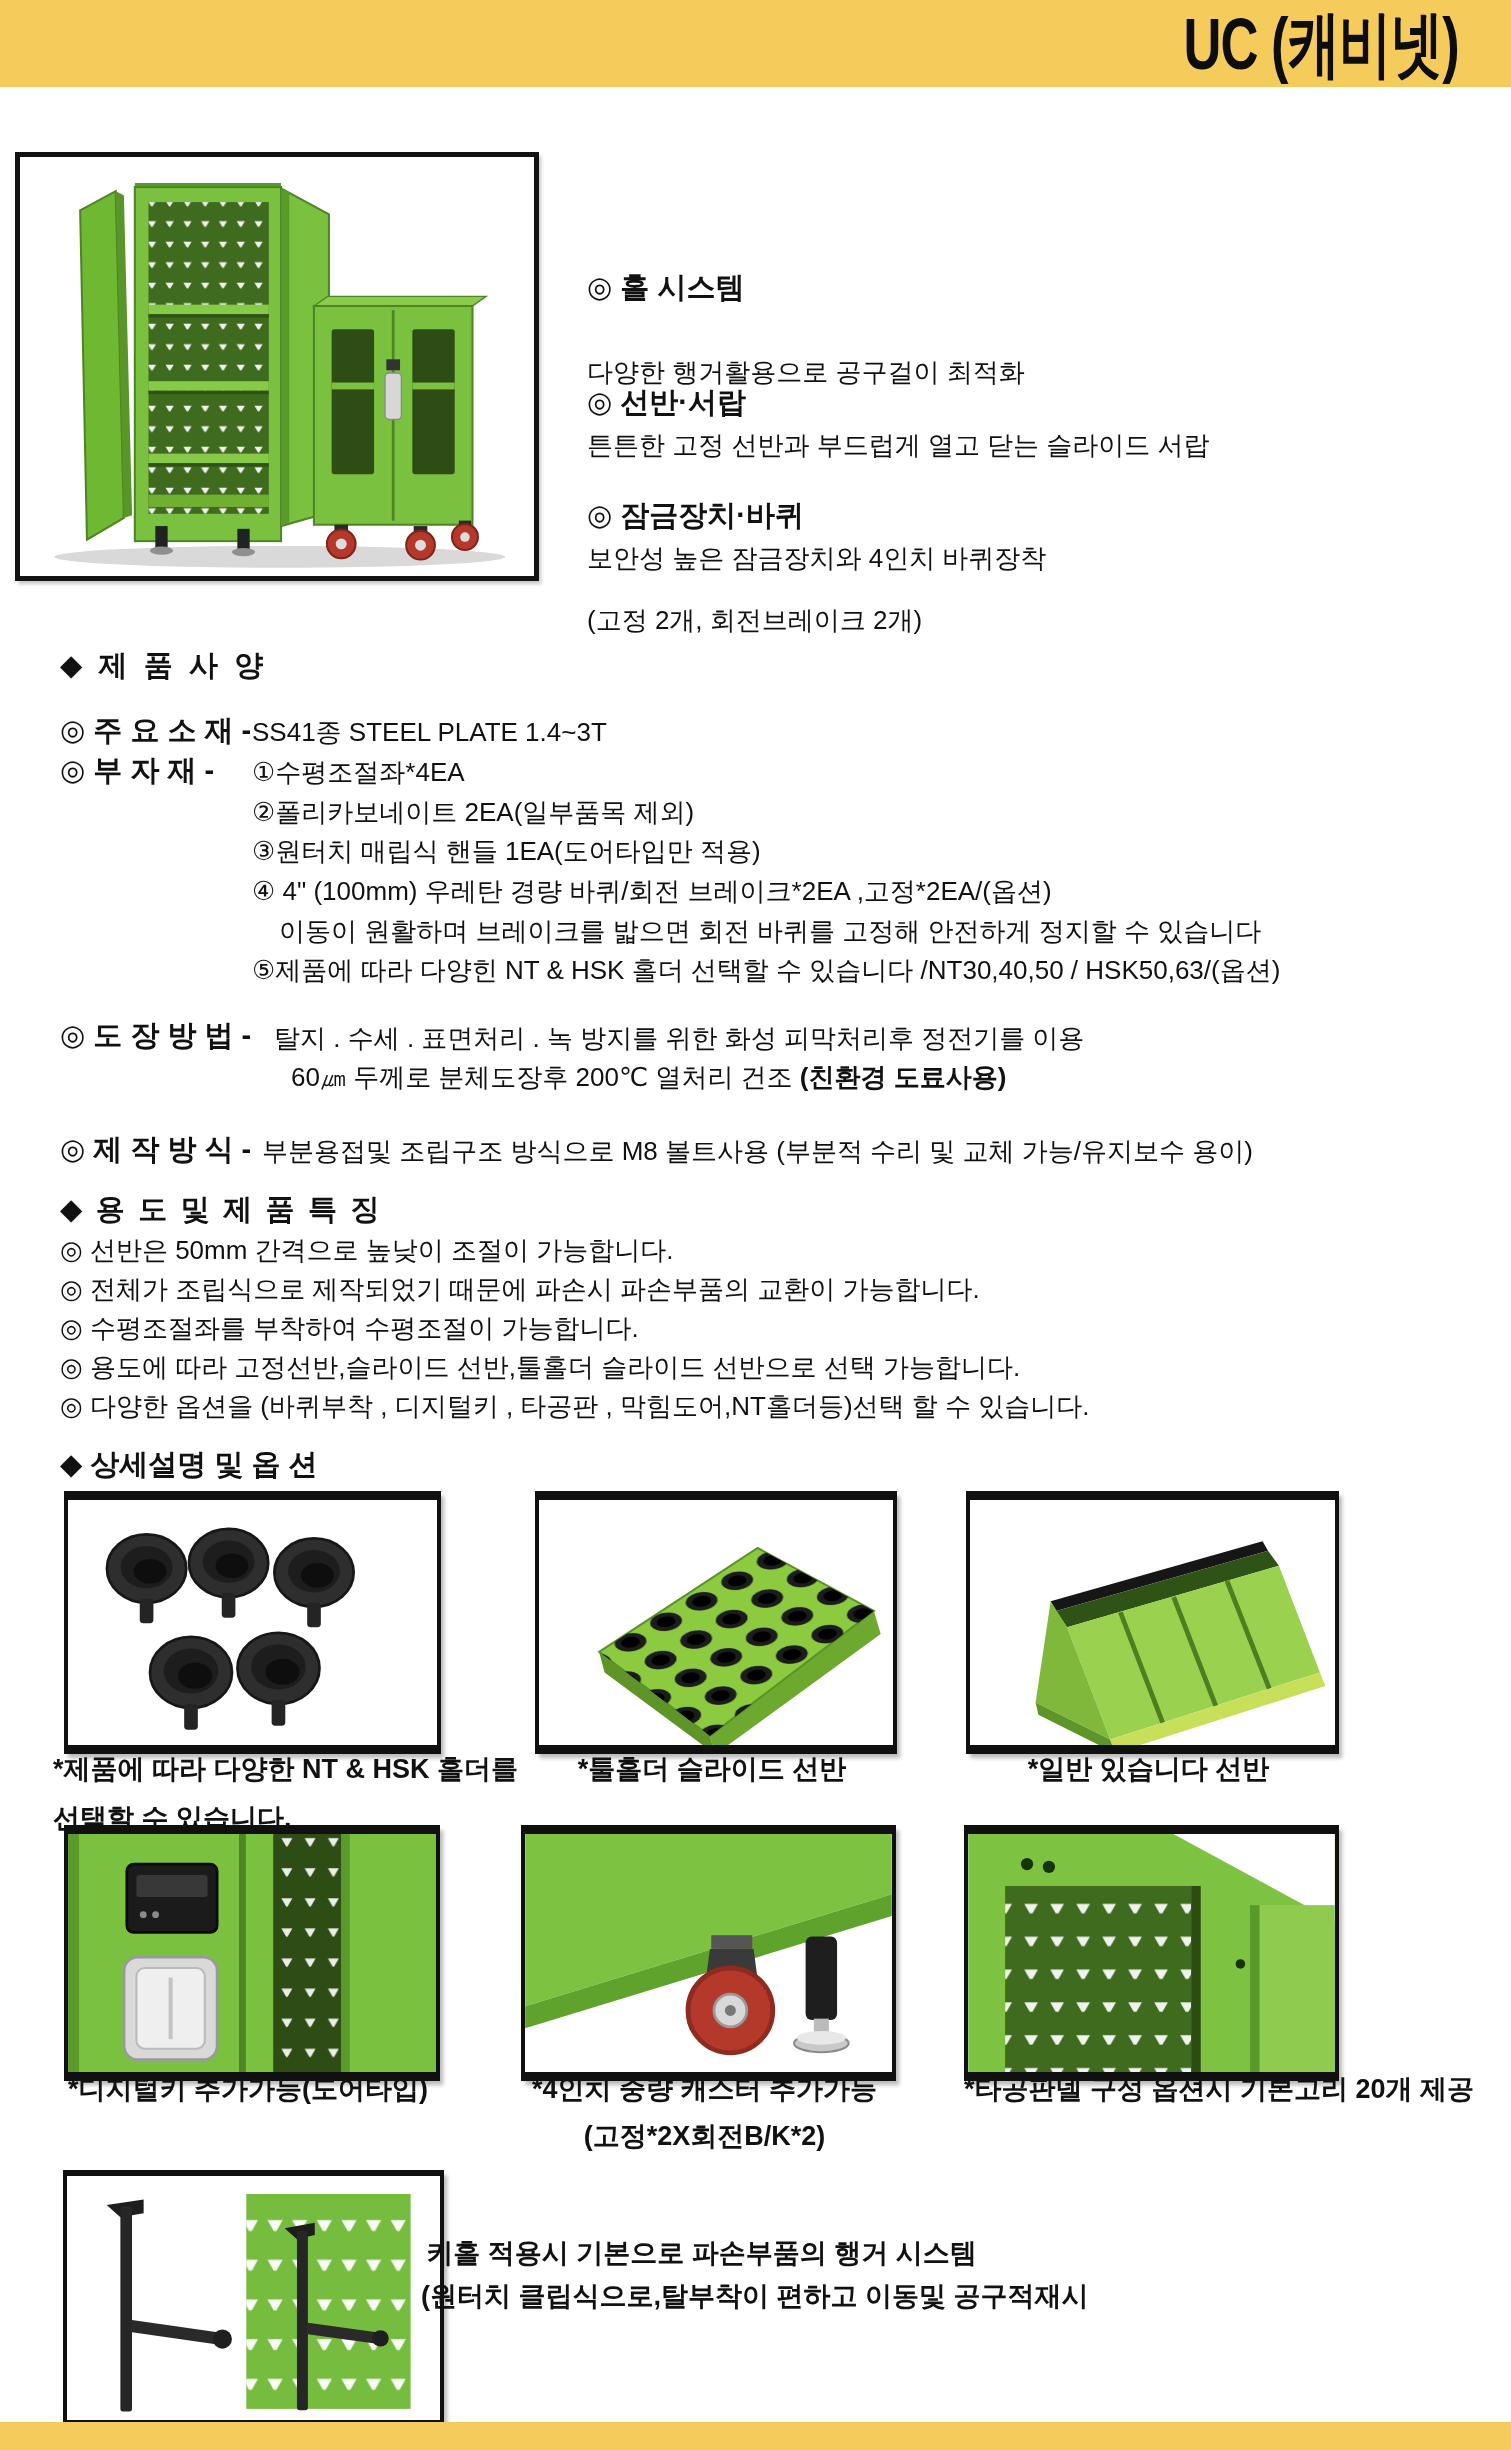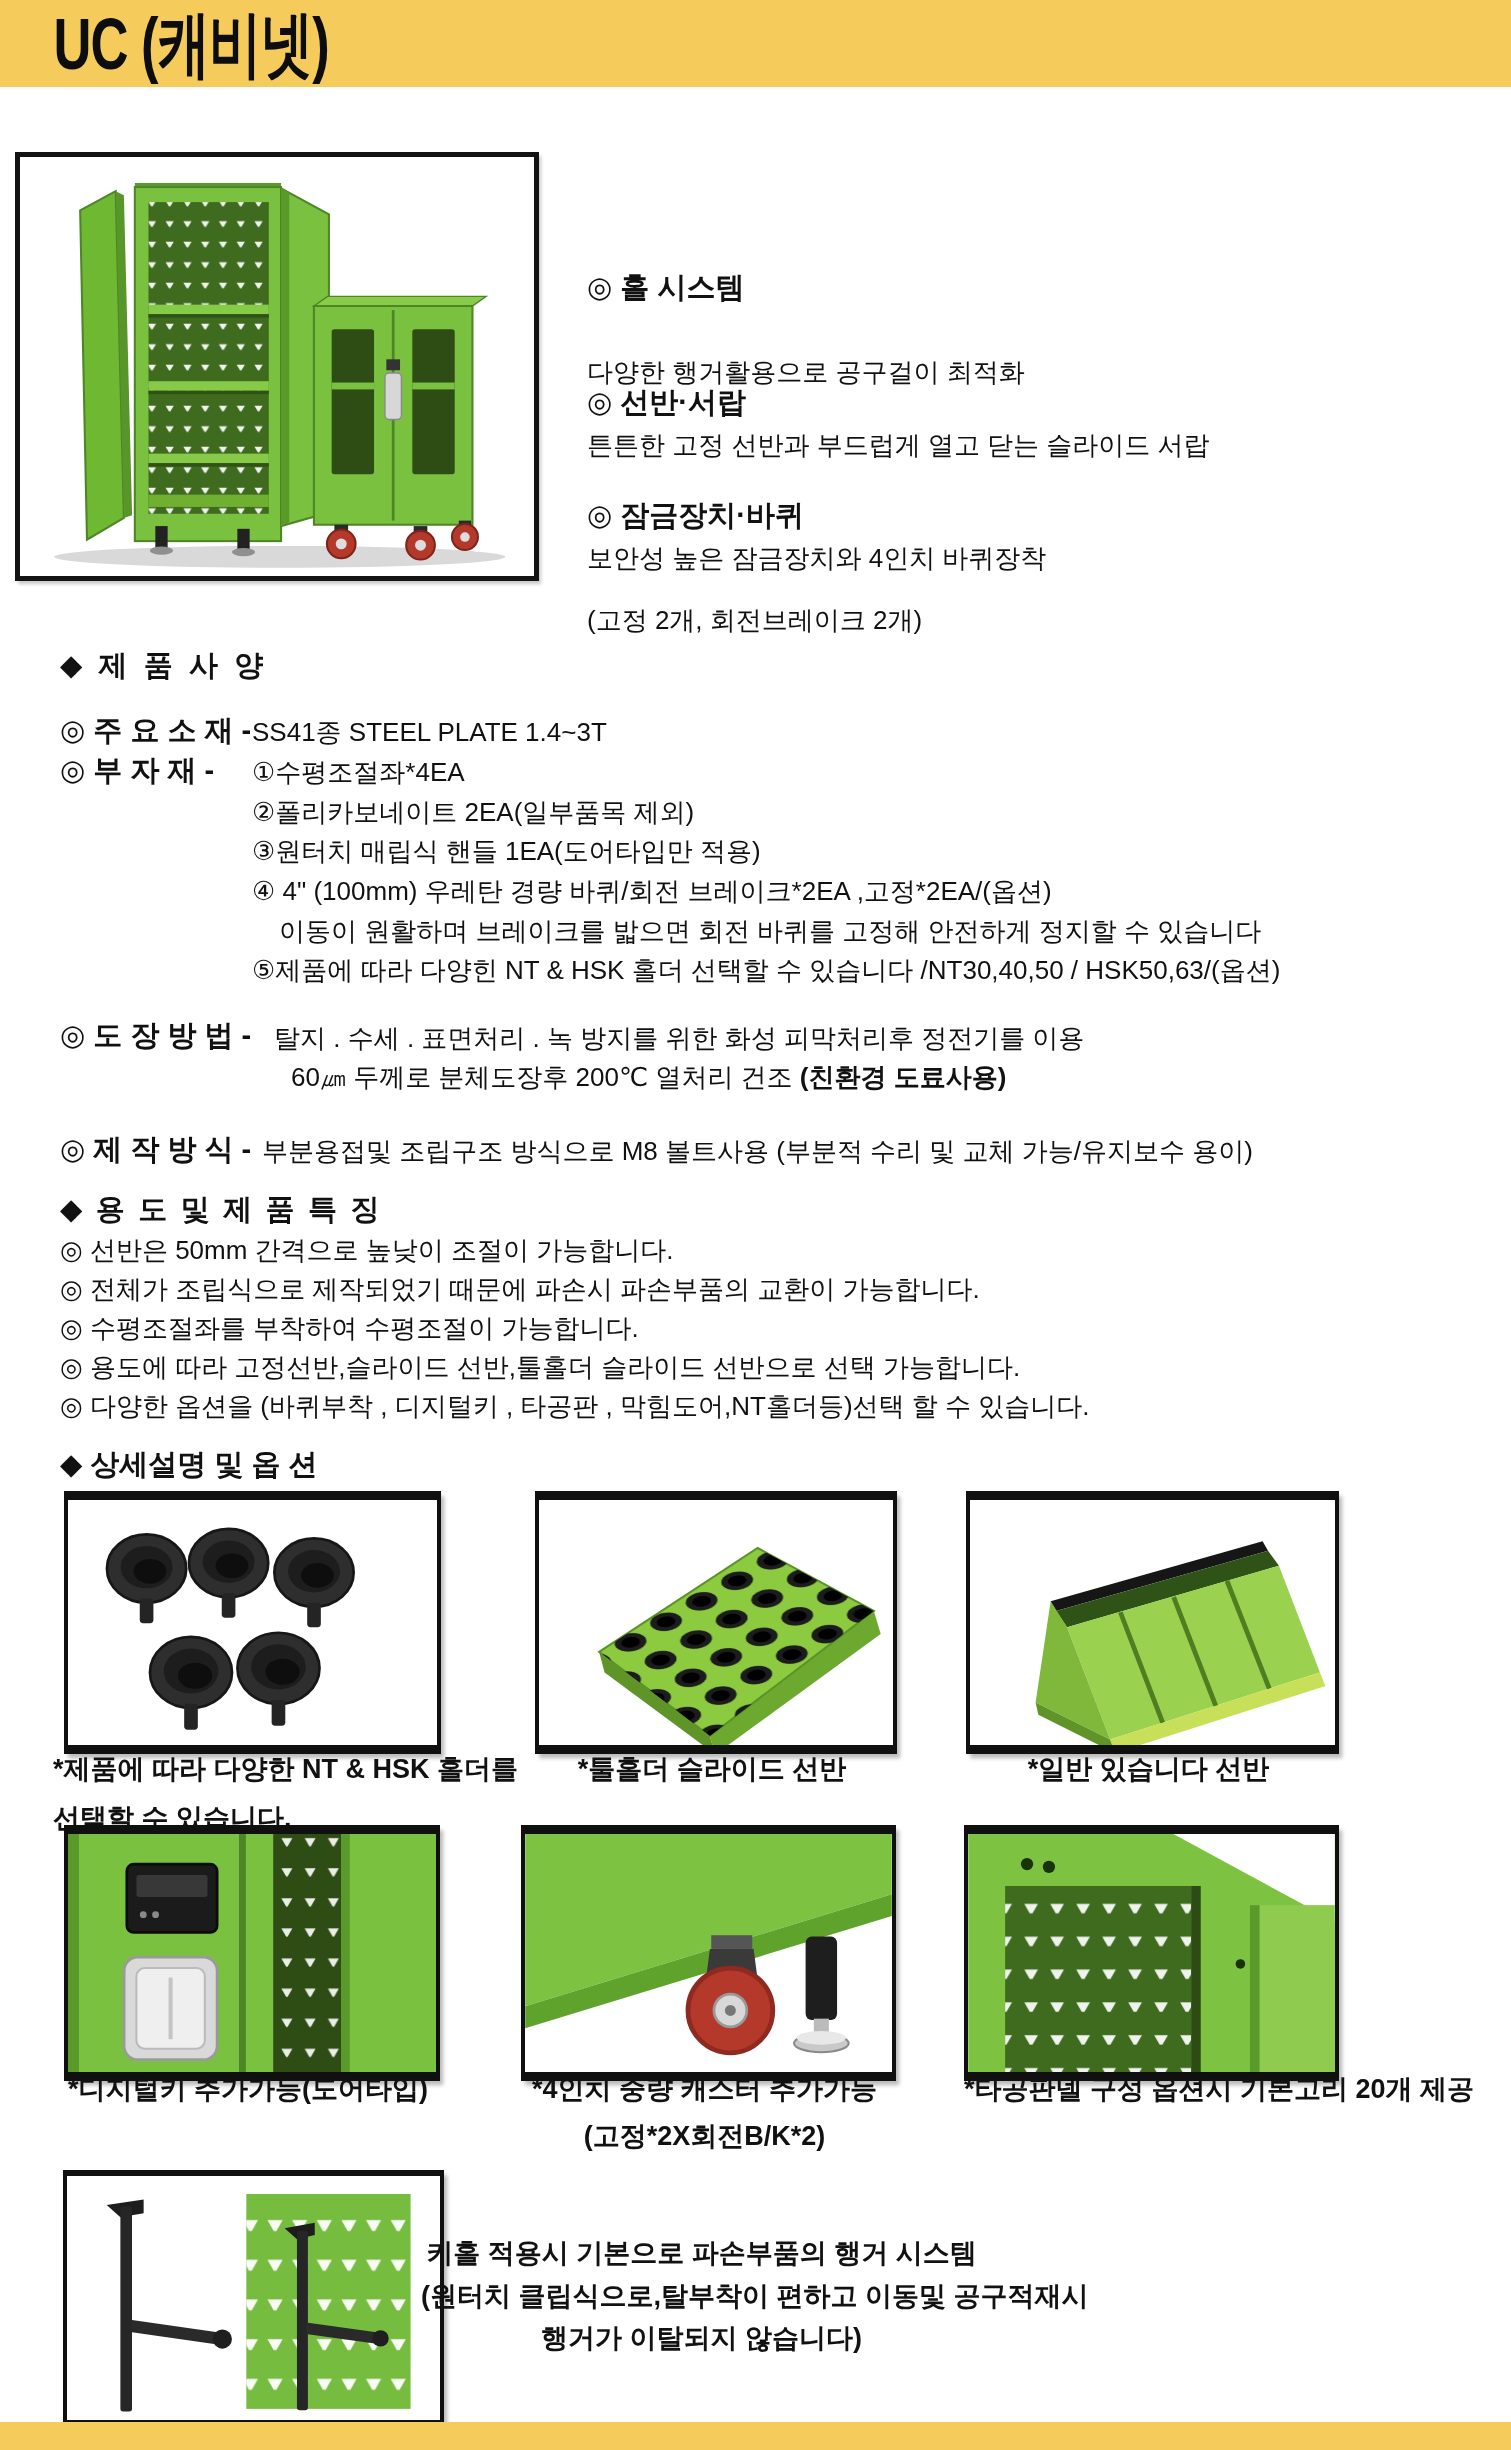--- a/index.html
+++ b/index.html
@@ -3,21 +3,21 @@
 <meta charset="utf-8">
 <style>
   html,body{margin:0;padding:0;background:#fff;}
   #page{position:relative;width:1512px;height:2450px;background:#ffffff;overflow:hidden;
         font-family:"Liberation Sans","DejaVu Sans",sans-serif;color:#111;}
   .line{position:absolute;white-space:nowrap;font-size:26px;color:#111;}
   .h{font-weight:bold;font-size:29px;}
   .cap{font-weight:bold;font-size:27px;}
   .center{text-align:center;}
   #banner{position:absolute;left:0;top:0;width:1512px;height:87px;}
-  #banner .t{width:100%;height:87px;line-height:87px;text-align:left;
+  #banner .t{width:100%;height:87px;line-height:87px;text-align:right;
              font-size:73px;font-weight:bold;color:#0d0d0d;border-radius:9px;}
   #banner .t span{display:inline-block;transform:scaleX(.72);letter-spacing:-1.4px;}
   .frame{position:absolute;background:#fff;border:4.1px solid #101010;
          border-top-width:9.6px;border-bottom-width:9.6px;
          box-shadow:4.1px 4.8px 4.1px rgba(0,0,0,.28);}
   .frame svg{display:block;width:100%;height:100%;}
   #product-box{position:absolute;left:15px;top:152px;width:514px;height:419px;
                border:5.5px solid #131313;background:#fff;box-shadow:3.4px 4.1px 3.4px rgba(0,0,0,.22);}
   #footer-bar{position:absolute;left:0;top:2422px;width:1512px;height:28px;}
 </style>
@@ -268,18 +268,17 @@
       <rect x="262" y="26" width="240" height="314" fill="url(#keyh)"></rect>
       <polygon points="318,76 362,68 362,86 336,92" fill="#1d1d1d"></polygon>
       <rect x="336" y="80" width="16" height="262" rx="4" fill="#262626"></rect>
       <polygon points="352,214 452,228 452,245 352,231" fill="#2a2a2a"></polygon>
       <circle cx="458" cy="237" r="12" fill="#1f1f1f"></circle>
     </svg>
   </div>
 
   <div class="line cap center" style="left:421px;top:2235px;width:561px;">키홀 적용시 기본으로 파손부품의 행거 시스템</div>
   <div class="line cap center" style="left:421px;top:2278px;width:561px;">(원터치 클립식으로,탈부착이 편하고 이동및 공구적재시</div>
-  <div class="line cap center" style="left:421px;top:2320px;width:561px;">행거가 이탈되지 않습니다)</div>
 
   <div id="footer-bar" style="background:#F5CB5C;"></div>
 
 </div>
 
 
 </body></html>

